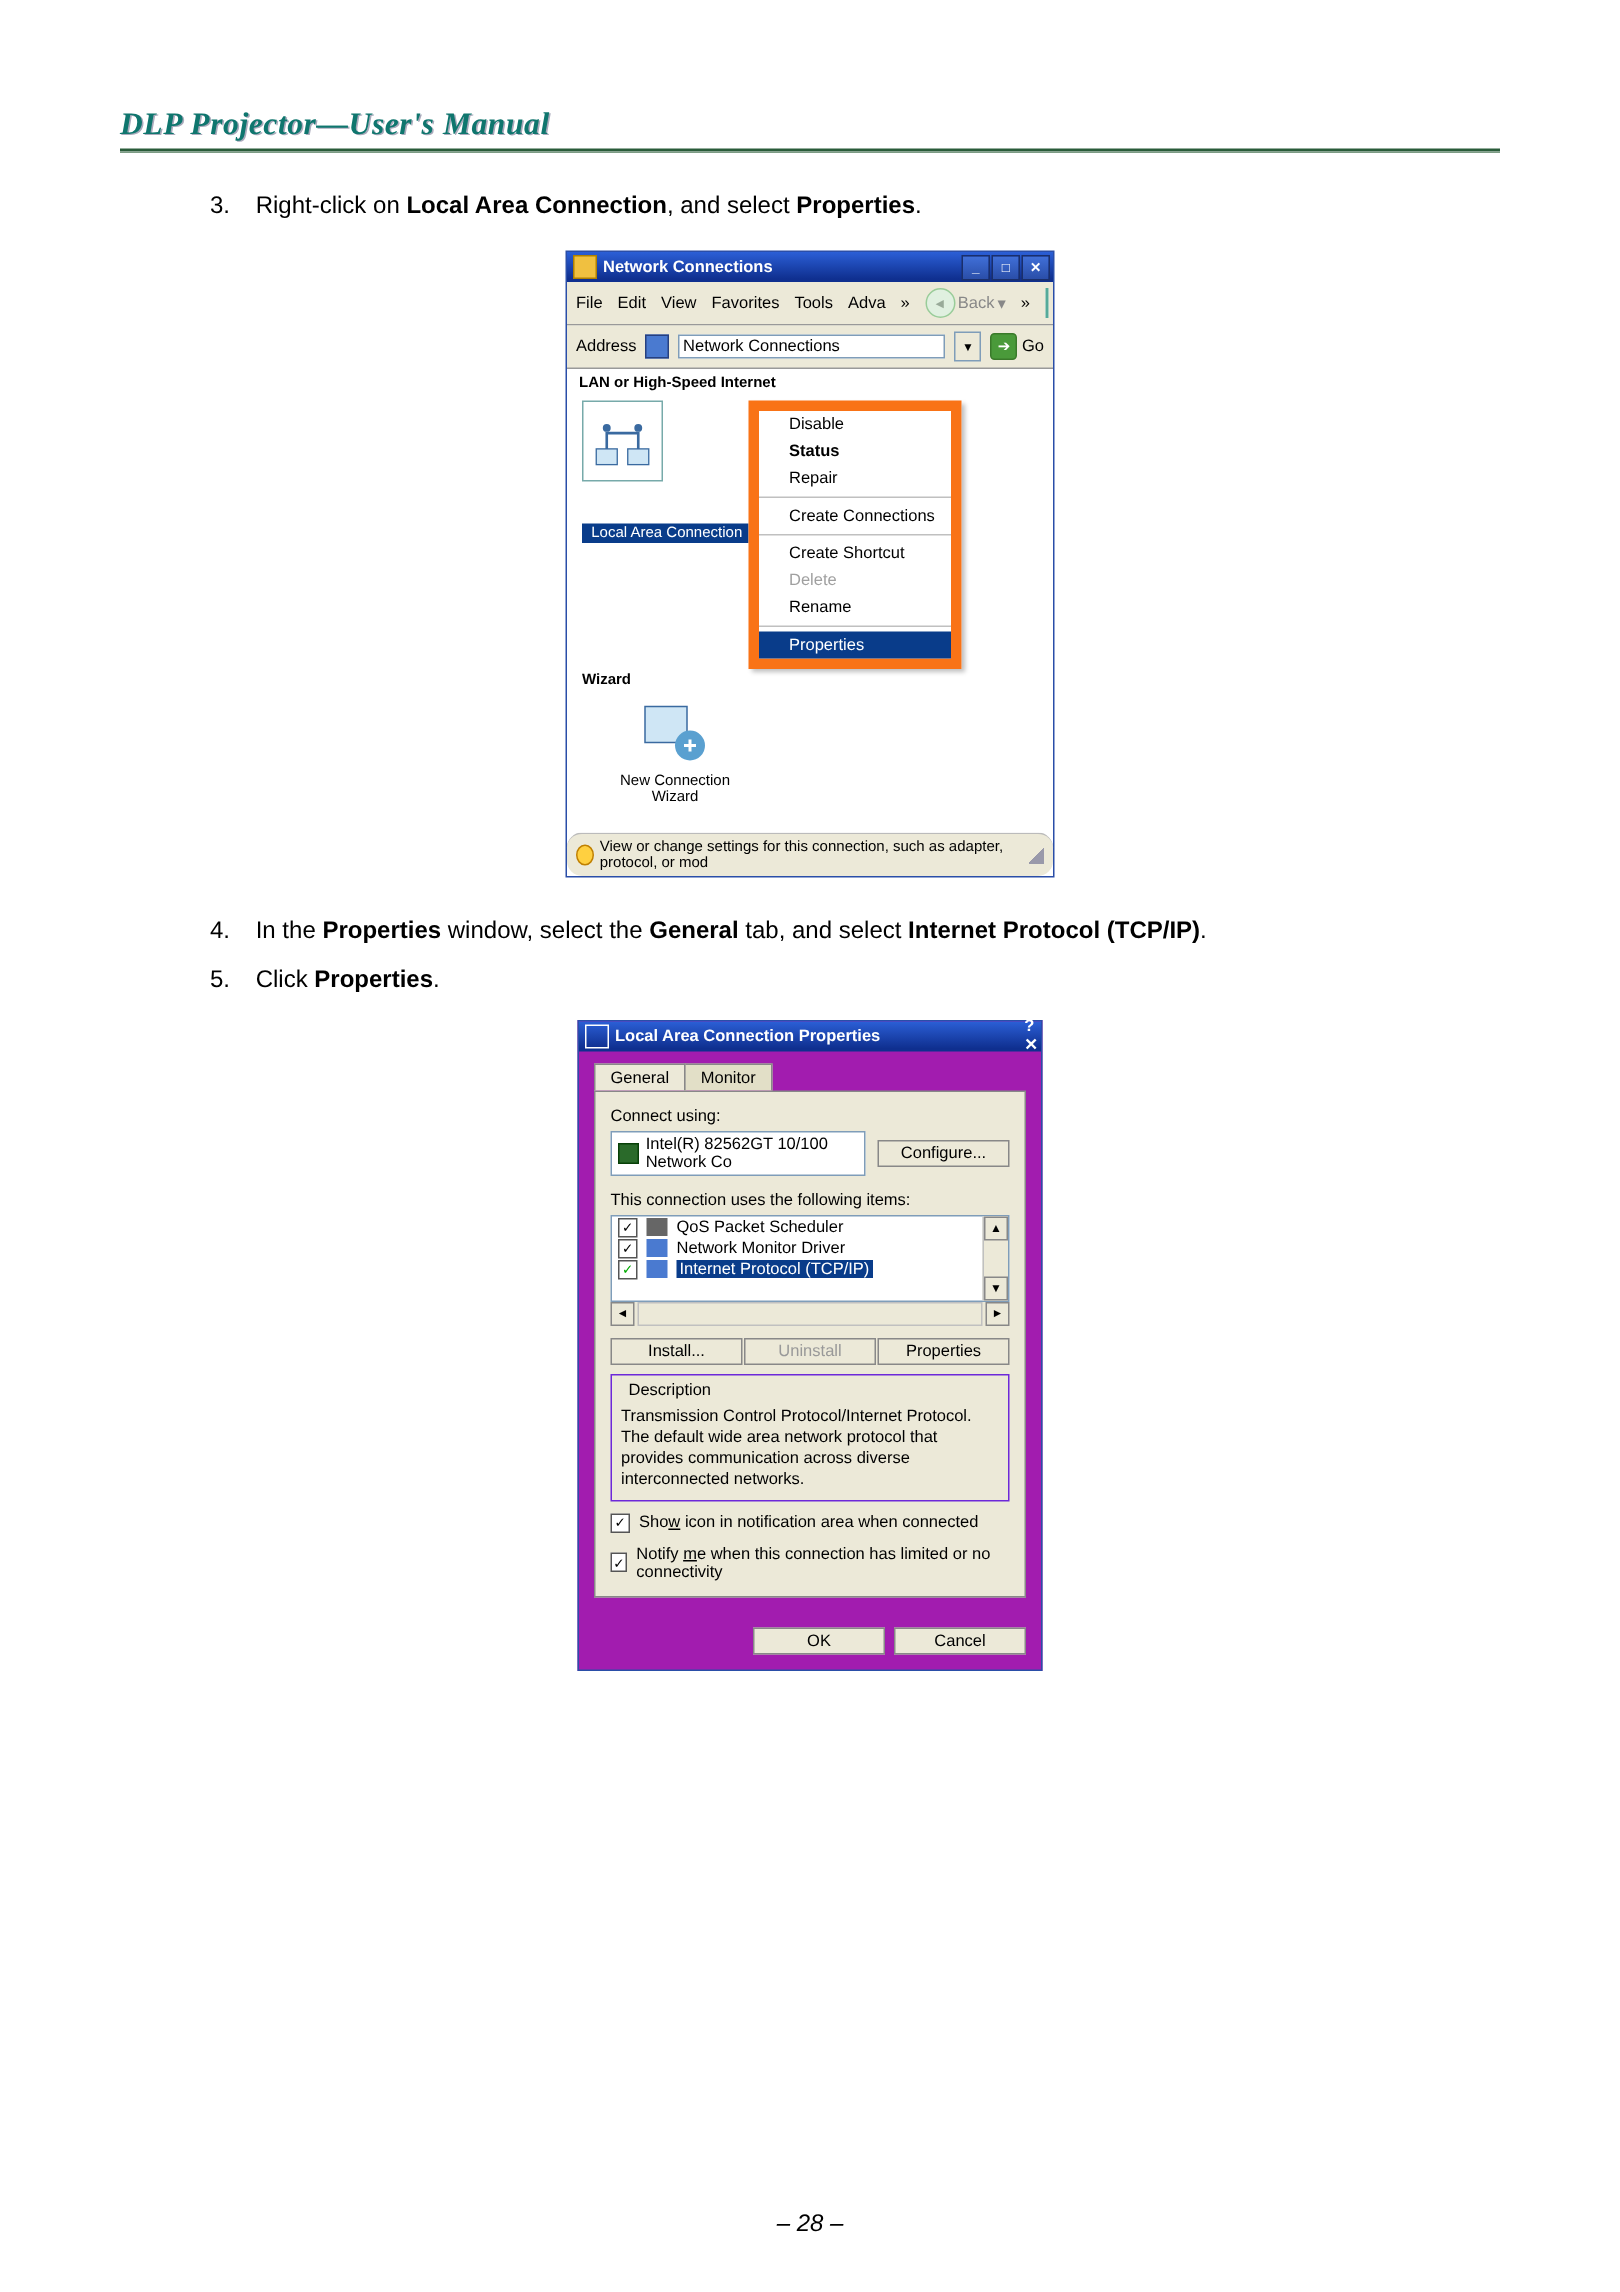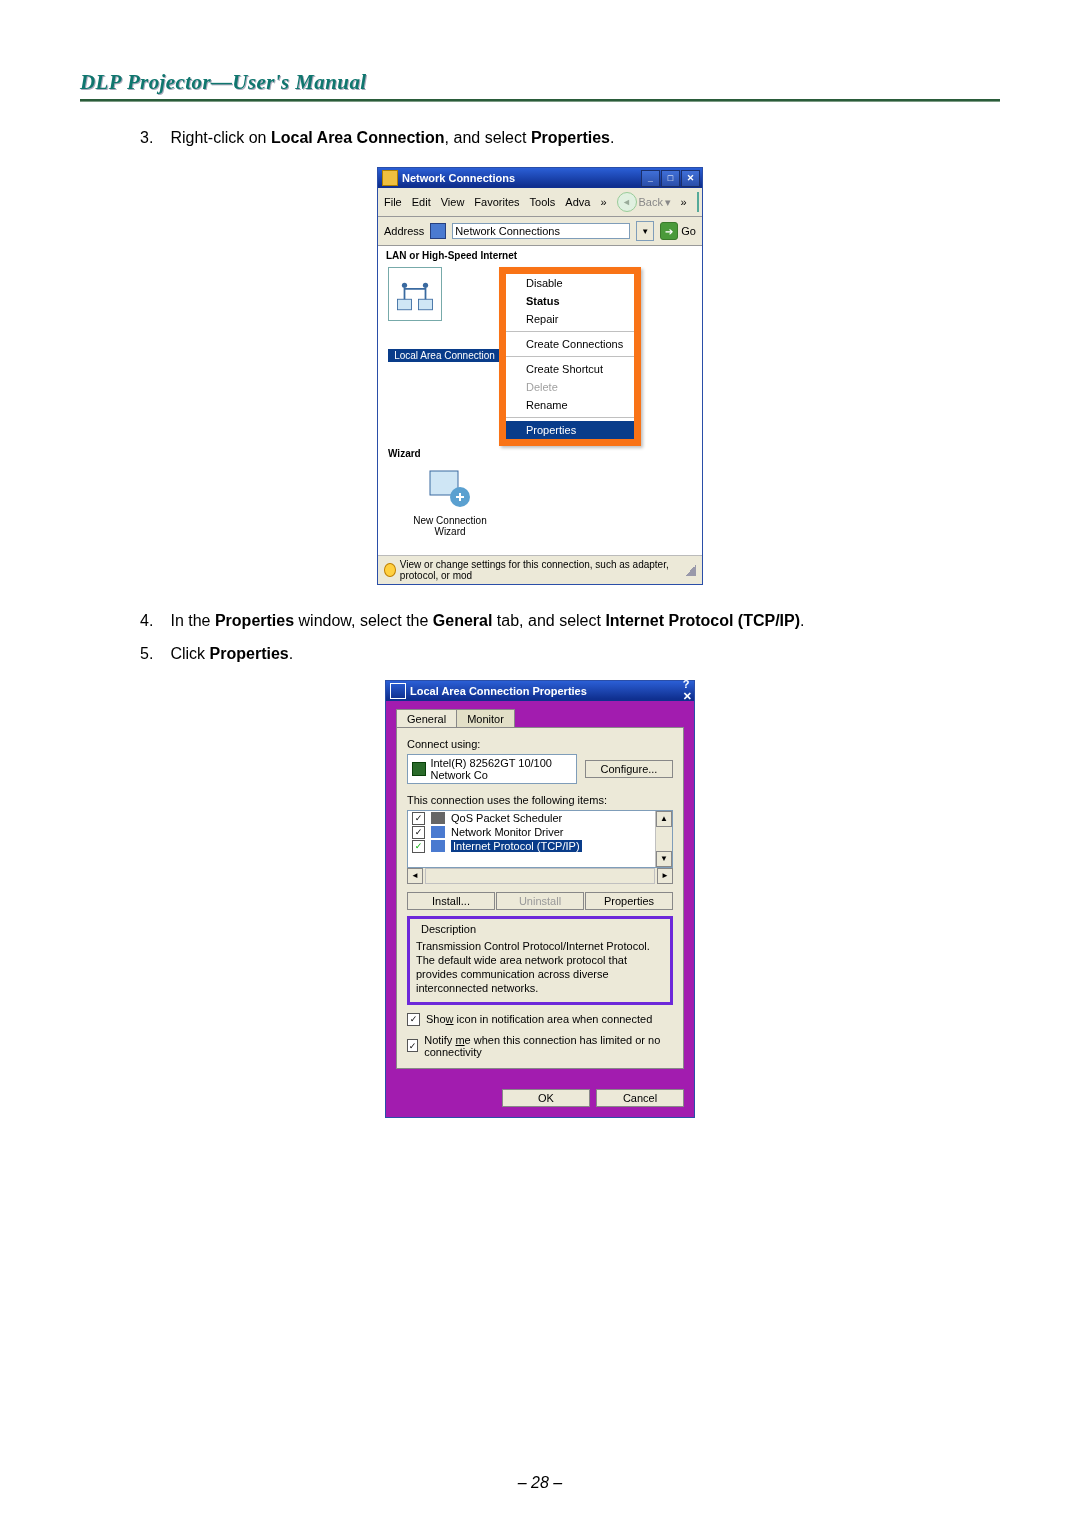--- a/index.html
+++ b/index.html
@@ -114,21 +114,21 @@
   .context-menu .mi.bold { font-weight:bold; }
   .context-menu .mi.disabled { color:#a0a0a0; }
   .context-menu .mi.selected { background:#093c8a; color:#fff; }
   .context-menu hr{ margin:3px 0; border:none; border-top:1px solid #c0c0c0; }
 
   .wizard-sec { font-weight:bold; font-size:10px; padding:2px 10px 0 10px; }
   .wiz-row{ display:flex; gap:28px; padding:8px 10px 14px 22px; font-size:10px; }
   .wiz-item{ text-align:center; width:100px; }
   .wiz-item .wi-ico{ width:48px;height:44px;margin:0 auto 4px auto; }
 
-  .win-status{ border-top:1px solid #bbb; background:#ece9d8; font-size:10px; padding:3px 6px; display:flex; align-items:center; gap:4px;}
+  .win-status{ border-top:1px solid #bbb; background:#ece9d8; font-size:10px; padding:3px 6px; display:flex; align-items:center; gap:4px;border-radius:10px;}
   .stat-ico{width:12px;height:12px;border-radius:50%;background:#ffd040;border:1px solid #c08000;}
   .stat-grip{width:12px;height:12px;margin-left:auto;background:linear-gradient(135deg,transparent 50%,#99a 50%);}
 
   
   .dlg {
     width:308px;
     margin:14px auto 0 auto;
     border:1px solid #2a4ea8;
     font-family: Tahoma, sans-serif;
     font-size:11px;
@@ -157,21 +157,21 @@
   .item-ico{width:14px;height:12px;background:#666;}
   .item-ico.net{background:#4a7ad0;}
   .row.selected .label{background:#093c8a;color:#fff;padding:0 2px;}
   .vscroll{position:absolute;right:0;top:0;width:16px;height:100%;background:#ece9d8;border-left:1px solid #c0c0c0;display:flex;flex-direction:column;}
   .vscroll .ar{height:14px;border:1px solid #888;background:#ece9d8;font-size:8px;display:flex;align-items:center;justify-content:center;}
   .vscroll .thumb{flex:1;}
   .hline{display:flex;gap:2px;margin-top:-2px;}
   .hline .har{width:14px;height:14px;border:1px solid #888;background:#ece9d8;font-size:8px;display:flex;align-items:center;justify-content:center;}
   .hline .track{flex:1;height:14px;background:#ece9d8;border:1px solid #c0c0c0;}
   .btn-row{ display:flex; justify-content:space-between; margin:8px 0 6px 0;}
-  .group{ border:3px solid #6d28d9; padding:4px 6px 6px 6px; margin-top:4px;}
+  .group{ border:1px solid #6d28d9; padding:4px 6px 6px 6px; margin-top:4px;}
   .group-title{ font-size:11px; margin:-12px 0 4px 2px;background:#ece9d8;display:inline-block;padding:0 3px;}
   .desc-text{ font-size:11px; line-height:1.3; }
   .chk-row{display:flex;align-items:center;gap:6px;font-size:11px;margin-top:8px;}
   .chk-row .u{text-decoration:underline;}
   .dlg-footer{display:flex;justify-content:flex-end;gap:6px;padding:10px 10px 10px 10px;}
 
   .page-num{ position:absolute; bottom:18px; left:0; right:0; text-align:center; font-style:italic; font-size:16px;}
 </style>
 </head>
 <body>

